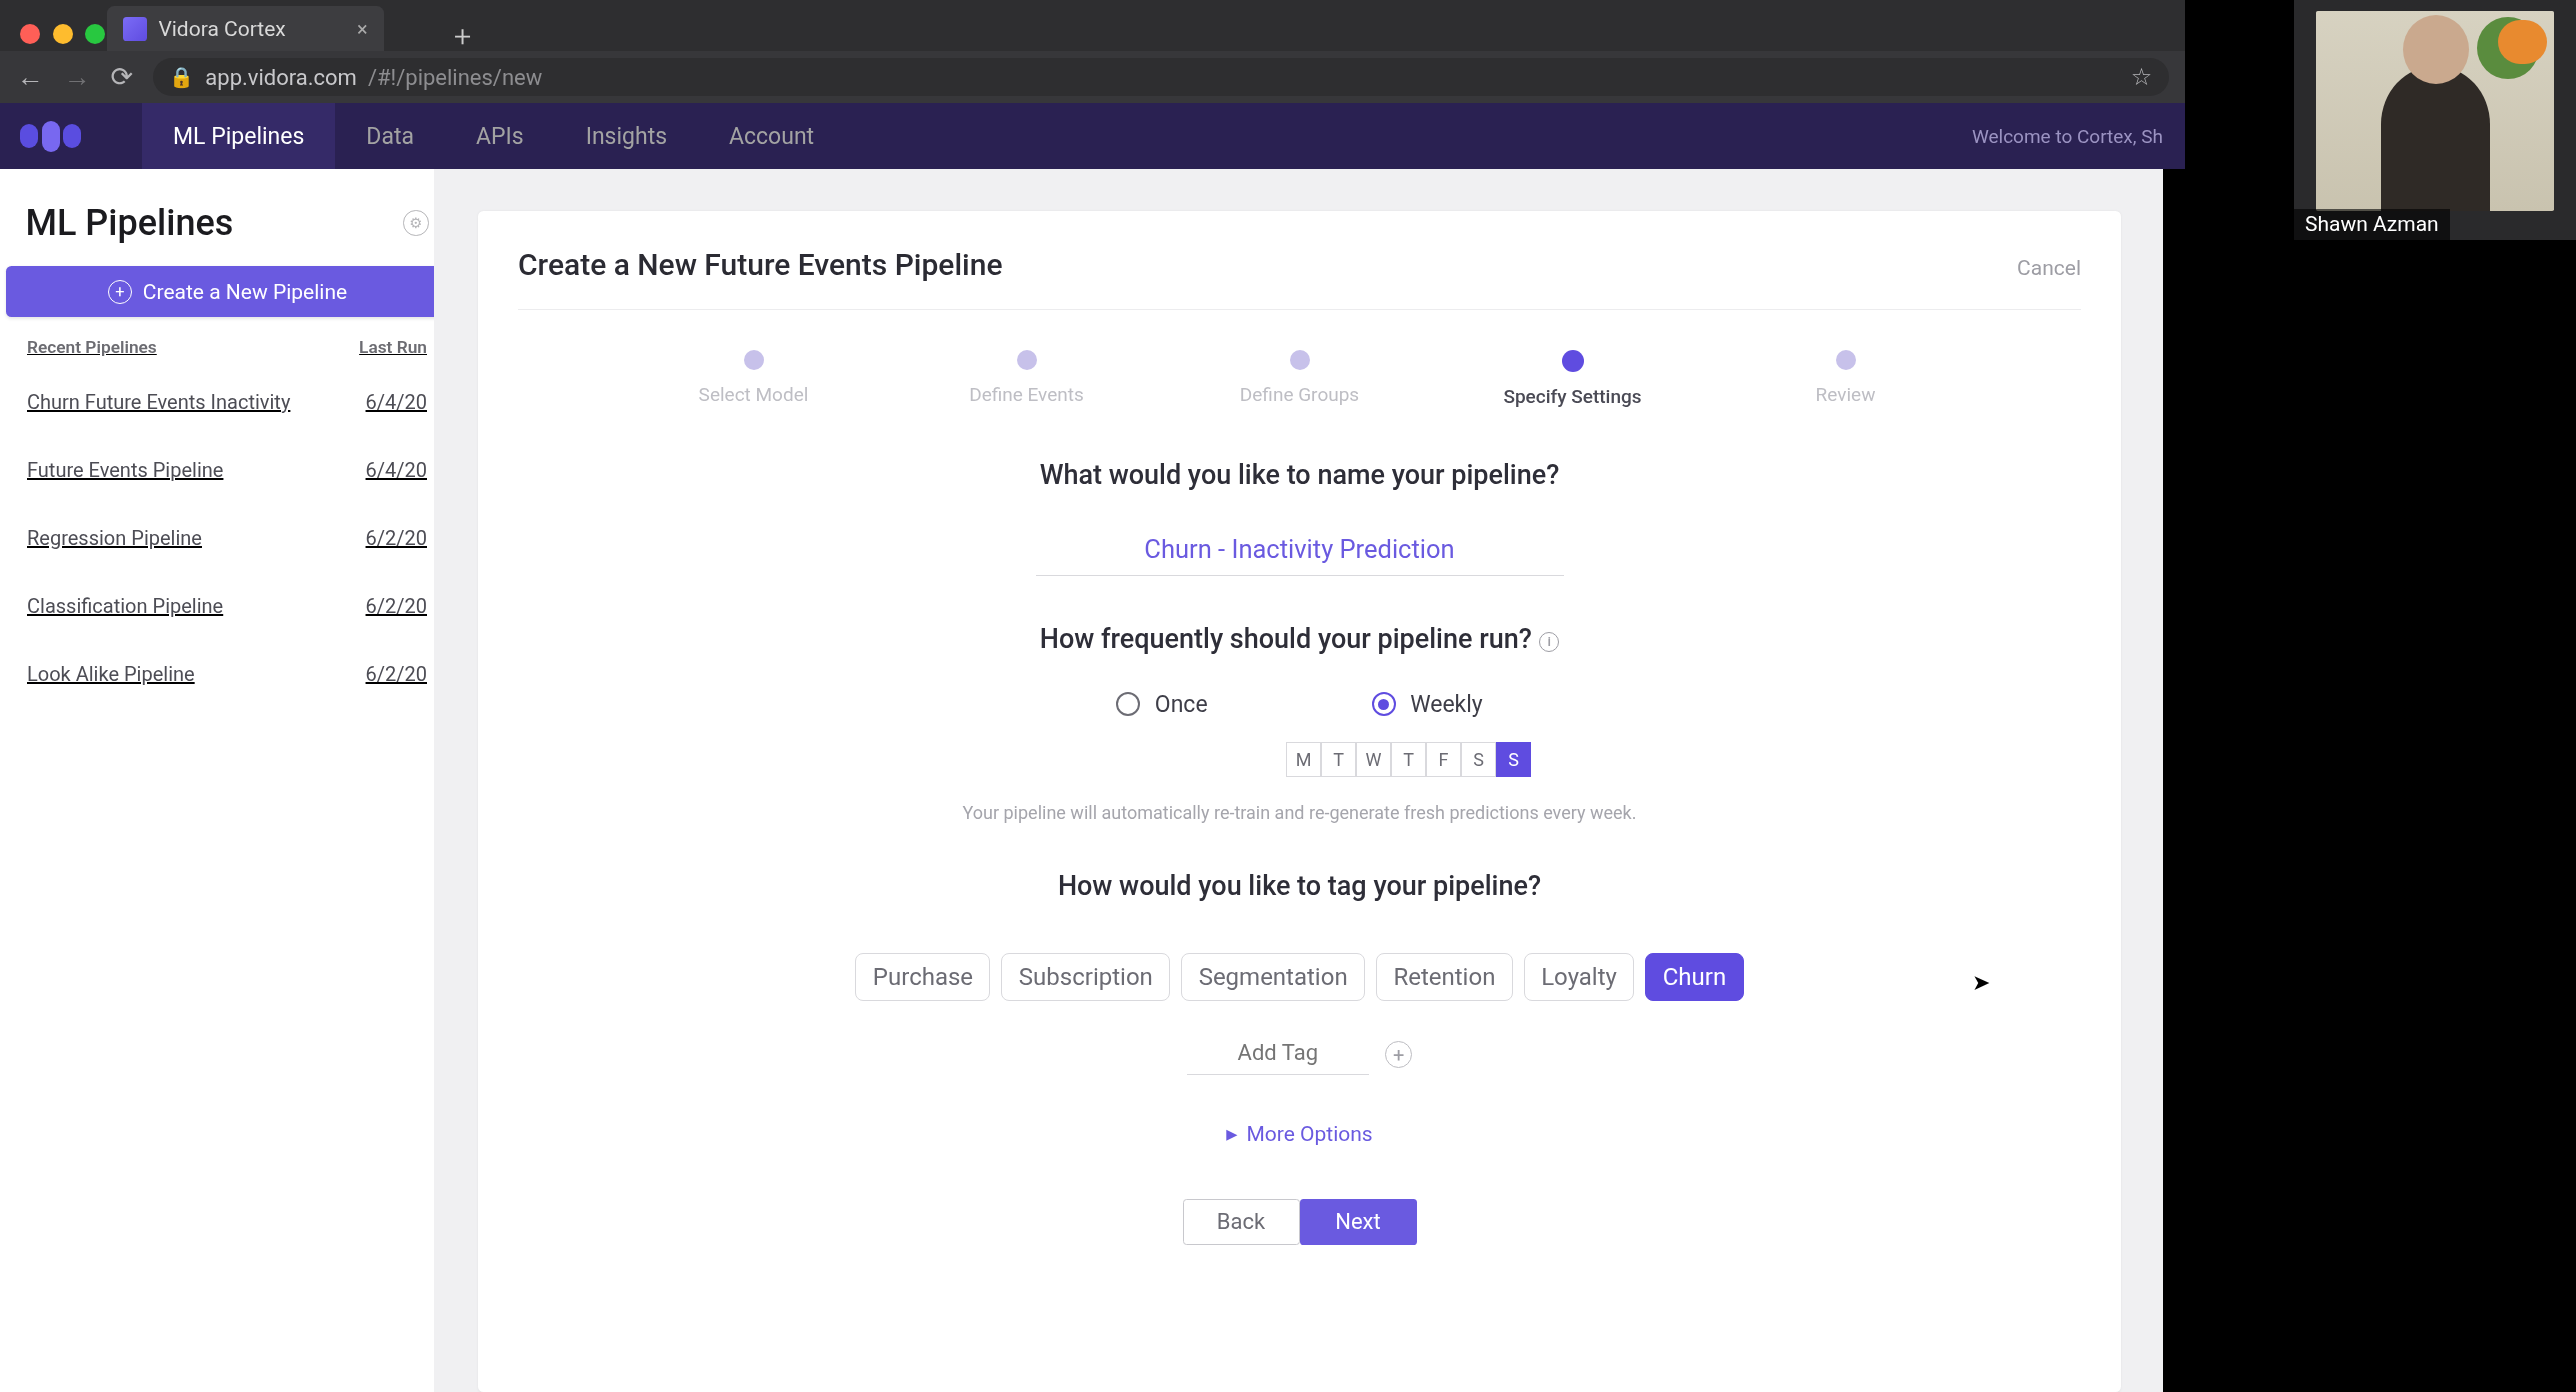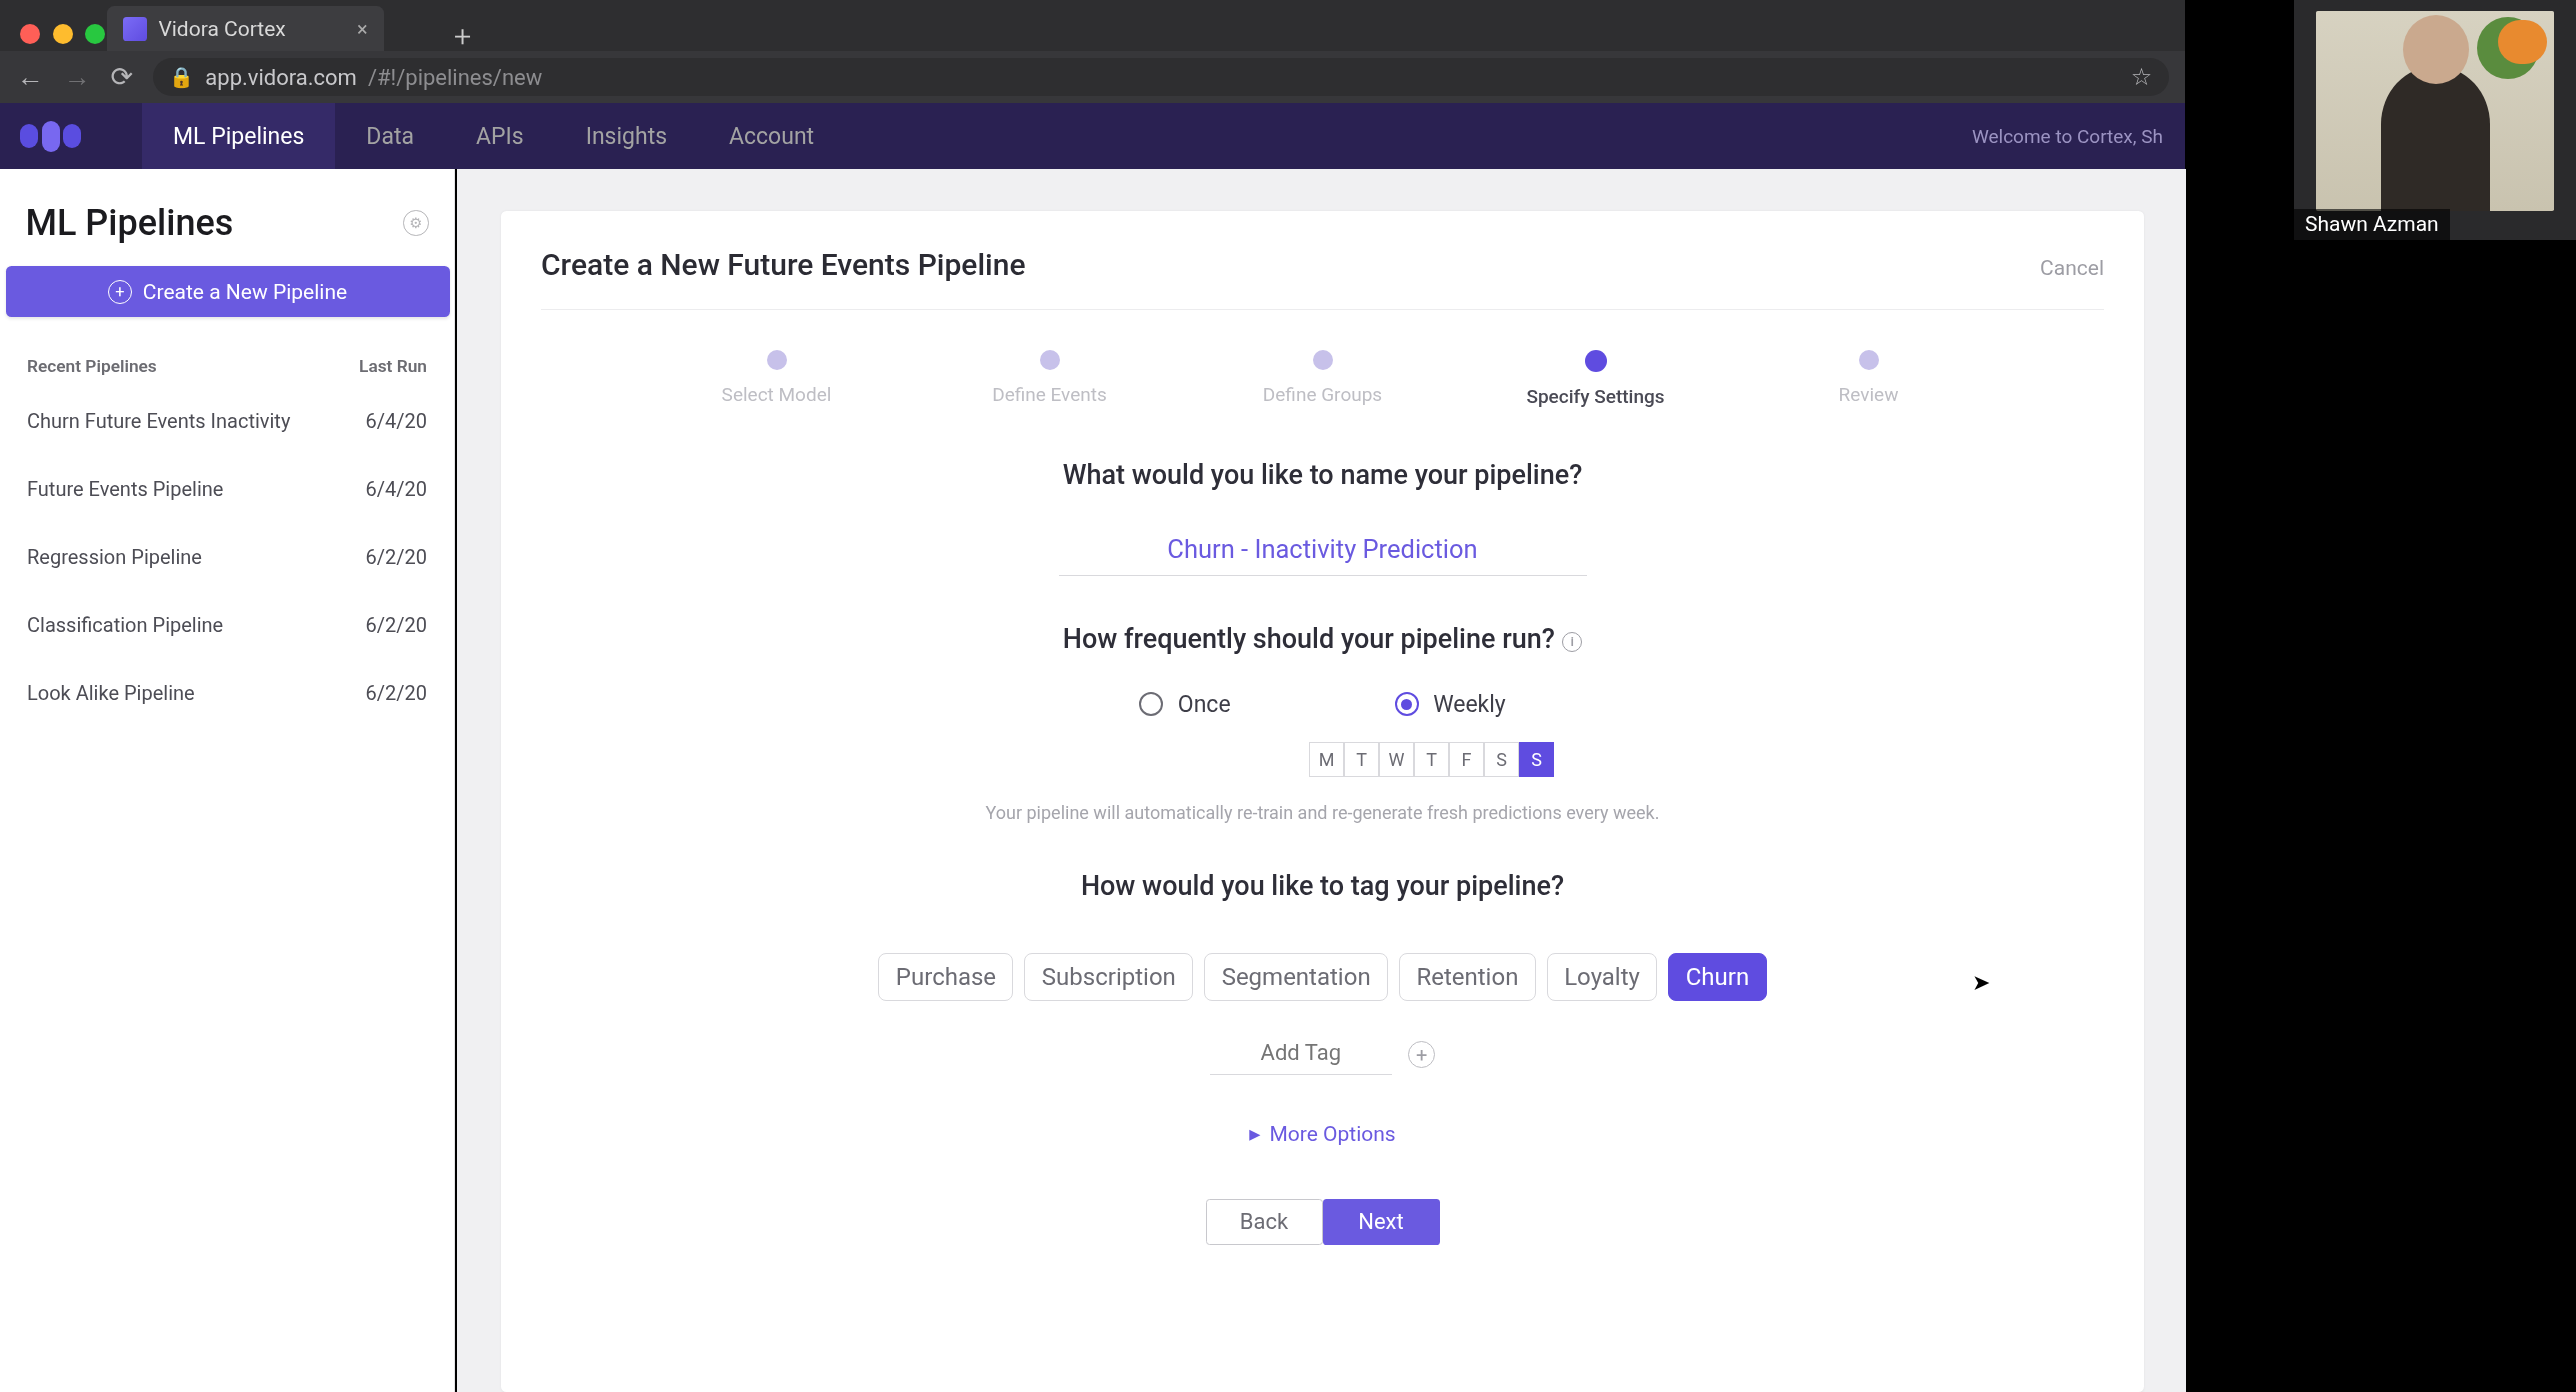--- a/index.html
+++ b/index.html
@@ -37,26 +37,26 @@
 .welcome { margin-left:auto; margin-right:22px; color:#9b93c2; font-size:19px; }
 
 
 .sidebar { position:absolute; top:169px; left:0; width:455px; height:1223px; background:#fff; border-right:0.9px solid #e4e4e6; }
 .sb-head { display:flex; align-items:center; justify-content:space-between; padding:33px 25.5px 22px; }
 .sb-title { font-size:36px; font-weight:500; color:#1b1b1f; }
 .sb-gear { width:25.5px; height:25.5px; border:1.8px solid #b5b5b8; border-radius:50%; display:flex; align-items:center; justify-content:center; color:#b5b5b8; font-size:14.6px; }
 .create-btn { margin:0 5.5px; width:444px; height:51px; background:#6a5ae0; border-radius:5.5px; display:flex; align-items:center; justify-content:center; gap:11px; color:#fff; font-size:21px; box-shadow:0 1.8px 3.6px rgba(0,0,0,.1); cursor:pointer; }
 .plus-circ { width:24px; height:24px; border:1.8px solid #fff; border-radius:50%; display:flex; align-items:center; justify-content:center; font-size:16.4px; }
 
-.sb-table { margin-top:39px; }
+.sb-table { margin-top:20px;text-decoration:underline; }
 .sb-th { display:flex; justify-content:space-between; padding:0 27px 11px; font-size:17.3px; color:#6c6c72; font-weight:600; }
 .sb-row { display:flex; justify-content:space-between; padding:22px 27px; font-size:20px; color:#4d4d55; cursor:pointer; }
 
 
-.main-wrap { position:absolute; top:169px; left:457px; width:1729px; height:1223px; background:#f0f0f2; padding:42px 42px 0 44px; }
+.main-wrap { position:absolute; top:169px; left:434px; width:1729px; height:1223px; background:#f0f0f2; padding:42px 42px 0 44px; }
 .card { background:#fff; border-radius:5.5px; box-shadow:0 0.9px 2.7px rgba(0,0,0,.06); height:100%; padding:36px 40px 0; overflow:hidden; }
 .card-head { display:flex; justify-content:space-between; align-items:baseline; padding-bottom:27px; border-bottom:0.9px solid #ececee; }
 .card-title { font-size:30px; font-weight:500; color:#2b2b33; }
 .cancel { color:#9d9da4; font-size:21px; cursor:pointer; }
 
 .stepper { display:flex; justify-content:center; gap:146px; margin:40px 0 51px; }
 .step { display:flex; flex-direction:column; align-items:center; gap:12.7px; width:127px; }
 .step-dot { width:20px; height:20px; border-radius:50%; background:#c7c1ea; }
 .step.active .step-dot { background:#5f4ce0; width:22px; height:22px; }
 .step-lbl { font-size:19px; color:#bebec4; text-align:center; white-space:nowrap; }

